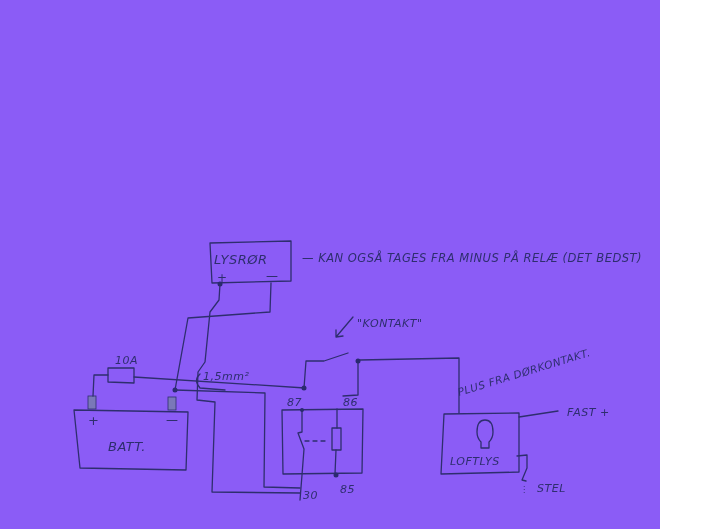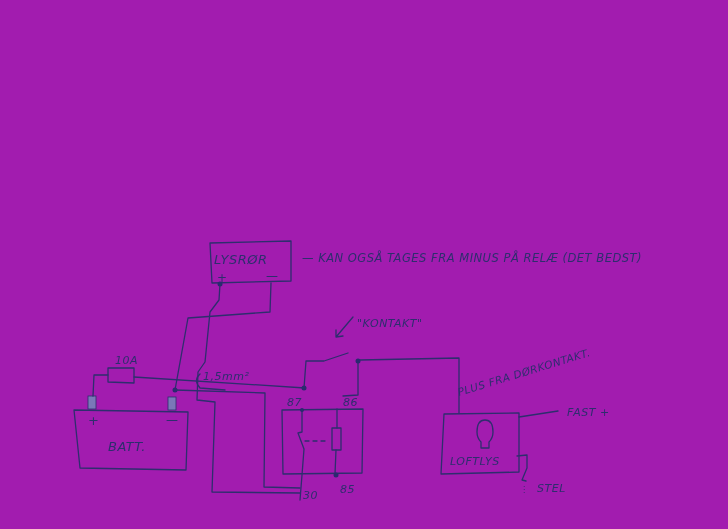--- a/index.html
+++ b/index.html
@@ -1,16 +1,16 @@
 <!DOCTYPE html>
 <html><head>
   <meta charset="utf-8">
   <style>
     html, body { margin: 0; padding: 0; background: #ffffff; }
-    #canvas { position: relative; width: 728px; height: 529px; background: #a21caf; overflow: hidden; }
+    #canvas { position: relative; width: 660px; height: 529px; background: #8b5cf6; overflow: hidden; }
     svg { position: absolute; left: 0; top: 0; }
     .ink { stroke: #2e2e6e; stroke-width: 1.3; fill: none; stroke-linecap: round; stroke-linejoin: round; }
     .txt { fill: #2e2e6e; font-family: "DejaVu Sans", sans-serif; font-style: italic; letter-spacing: 0.5px; }
     .dot { fill: #2a2a70; }
     .term { fill: #7a78b8; stroke: #2e2e6e; stroke-width: 0.8; }
   </style>
 </head>
 <body>
 
 <div id="canvas">

